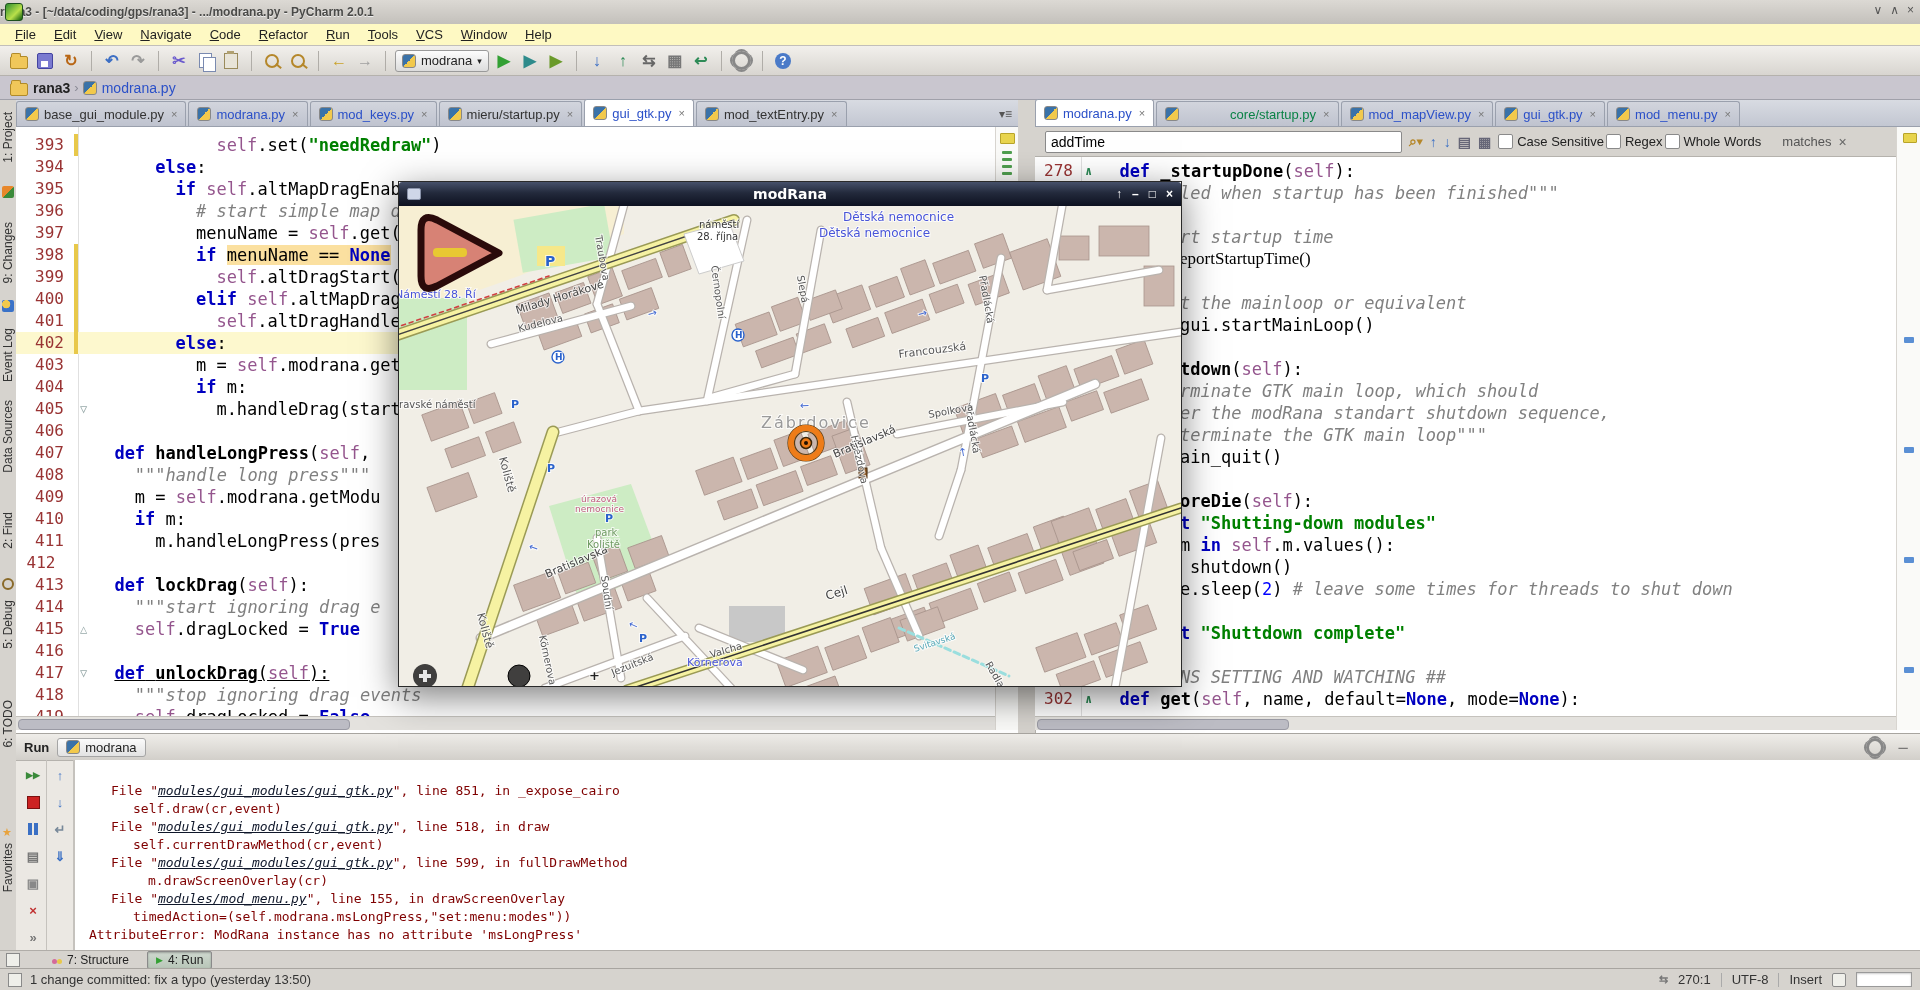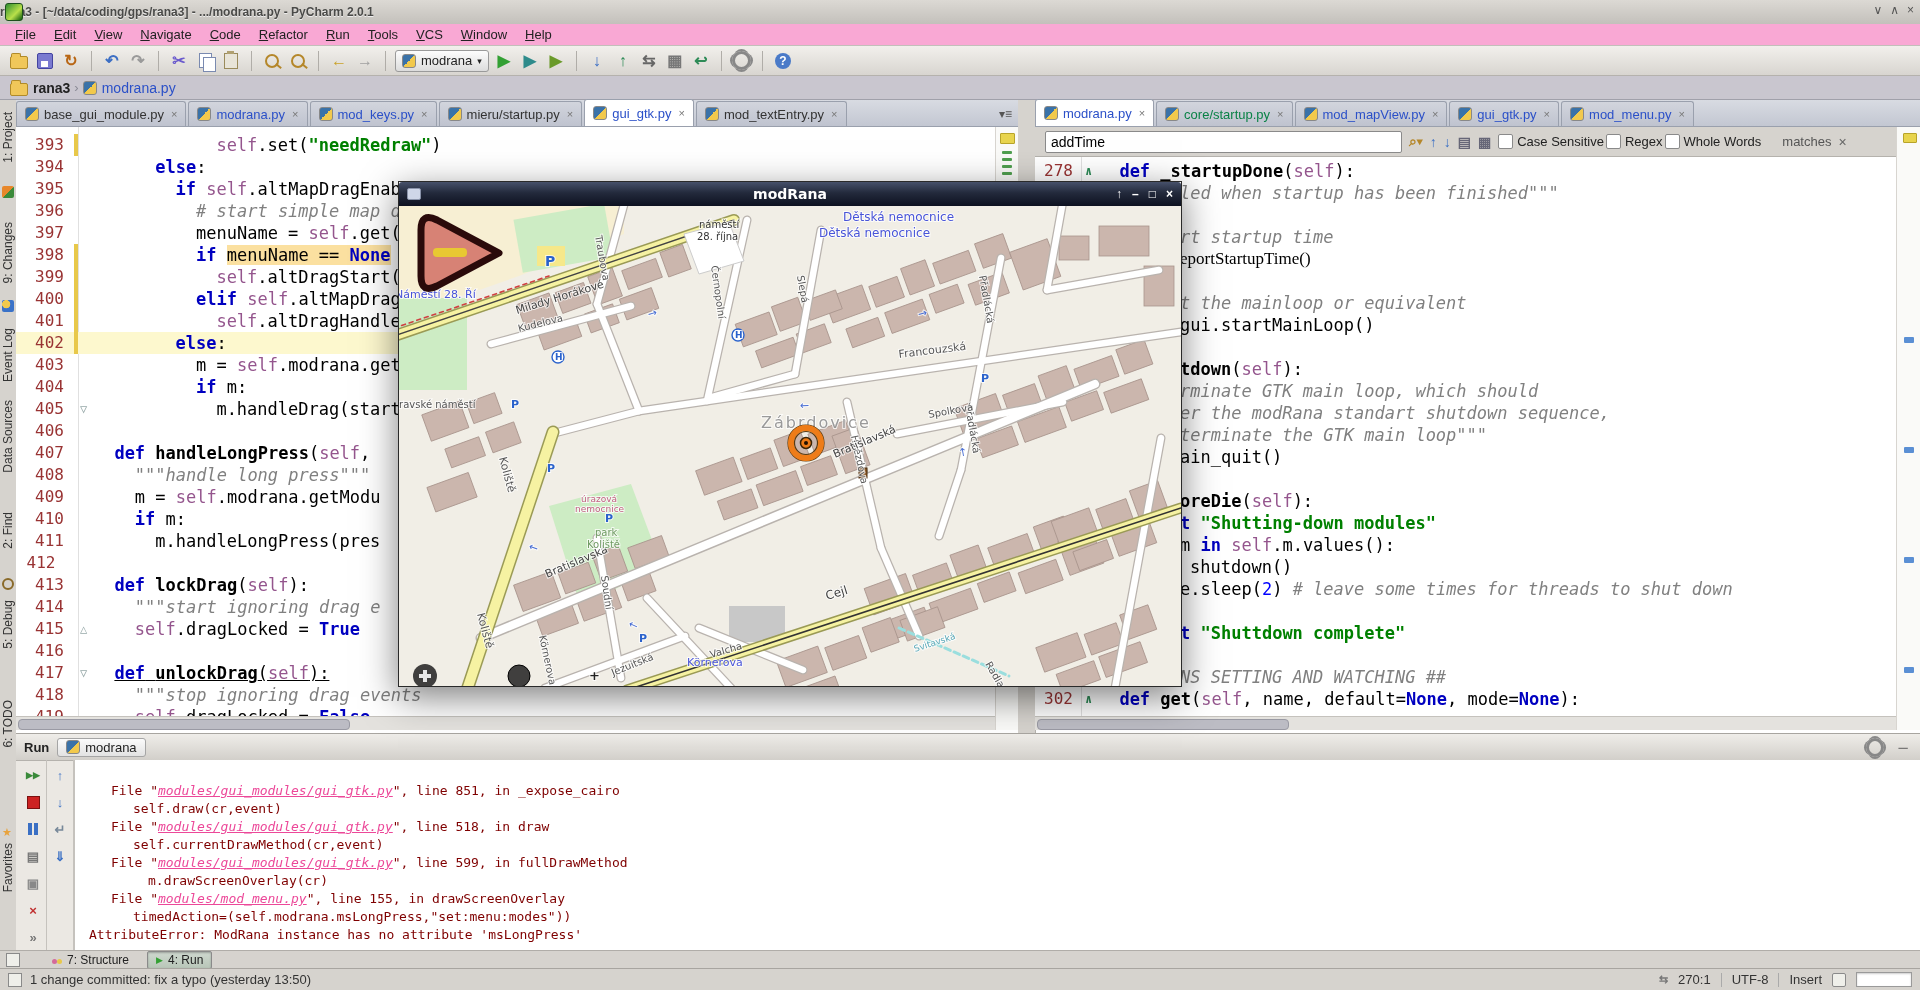--- a/index.html
+++ b/index.html
@@ -4,21 +4,21 @@
 <style>
   html,body{margin:0;padding:0;background:#9a9a9a;font-family:"Liberation Sans",sans-serif;}
   #screen{position:relative;width:1920px;height:990px;overflow:hidden;background:#ece9e4;}
   .abs{position:absolute;}
 
   
   #titlebar{left:0;top:0;width:1920px;height:24px;background:linear-gradient(#dcd9d4,#c3c0bb);border-bottom:1px solid #a8a5a0;display:flex;align-items:center;}
   #titlebar .ttext{position:absolute;left:0;right:0;text-align:left;font-weight:bold;font-size:12px;color:#4a4a48;text-shadow:0 1px 0 #eee;}
   #app-icon{width:16px;height:16px;margin-left:5px;border-radius:3px;background:linear-gradient(135deg,#2f8f2f,#b9e04a 60%,#0a5a0a);border:1px solid #1d501d;z-index:2;}
   #win-controls{position:absolute;right:6px;top:3px;display:flex;gap:8px;color:#555;font-size:12px;z-index:2;}
-  #menubar{left:0;top:24px;width:1920px;height:22px;background:#f9a8d4;border-bottom:1px solid #c2bfba;display:flex;align-items:center;padding-left:6px;box-sizing:border-box;}
+  #menubar{left:0;top:24px;width:1920px;height:22px;background:#fef9c3;border-bottom:1px solid #c2bfba;display:flex;align-items:center;padding-left:6px;box-sizing:border-box;}
   .menu-item{display:inline-block;padding:2px 9px;font-size:13px;color:#222;}
   .menu-item::first-letter{text-decoration:underline;}
   #toolbar{left:0;top:46px;width:1920px;height:30px;background:linear-gradient(#f2f0ec,#d8d5d0);border-bottom:1px solid #b5b2ad;display:flex;align-items:center;padding-left:8px;box-sizing:border-box;gap:4px;}
   .tb-icon{width:22px;height:22px;display:flex;align-items:center;justify-content:center;font-size:16px;font-weight:bold;border-radius:3px;}
   .tb-sep{width:1px;height:20px;background:#b0ada8;margin:0 5px;}
   .css-folder{width:16px;height:11px;background:#f0c75a;border:1px solid #b08a2a;border-radius:2px;position:relative;margin-top:3px;}
   .css-folder::before{content:"";position:absolute;left:0;top:-4px;width:8px;height:3px;background:#f0c75a;border:1px solid #b08a2a;border-bottom:none;border-radius:2px 2px 0 0;}
   .css-save{width:14px;height:14px;background:#7a7ad0;border:1px solid #4444a0;border-radius:2px;position:relative;}
   .css-save::after{content:"";position:absolute;left:3px;bottom:1px;width:7px;height:6px;background:#fff;}
   .css-copy{width:11px;height:13px;background:#fff;border:1px solid #7a8ab0;position:relative;}
@@ -41,21 +41,21 @@
   #left-stripe{left:0;top:100px;width:16px;height:850px;background:#d6d3ce;border-right:1px solid #b5b2ad;}
   .stripe-label{position:absolute;left:1px;writing-mode:vertical-rl;transform:rotate(180deg);font-size:12px;color:#333;white-space:nowrap;}
   .stripe-icon{position:absolute;left:2px;width:12px;height:12px;border-radius:2px;}
 
   
   #main{left:16px;top:100px;width:1904px;height:633px;background:#fff;}
   .tabbar{position:absolute;top:0;height:27px;background:linear-gradient(#d8dbe2,#c3c7d2);border-bottom:1px solid #9aa0ad;display:flex;align-items:flex-end;box-sizing:border-box;}
   .tab{display:flex;align-items:center;gap:5px;height:24px;padding:0 8px;border:1px solid #9aa0ad;border-bottom:none;background:linear-gradient(#d2d5dd,#bfc3cf);margin-right:2px;border-radius:3px 3px 0 0;font-size:13px;color:#333;}
   .tab.active{background:#fff;height:26px;}
   .tab .tlabel.mod{color:#2b50c8;}
-  .tab .tlabel.new{color:#0a8246;}
+  .tab .tlabel.new{color:#0a8246;margin-left:46px;}
   .tab .close{color:#777;font-size:11px;margin-left:2px;}
   .tab-list-btn{margin-left:auto;margin-bottom:5px;margin-right:6px;color:#555;font-size:12px;}
 
   
   .editor{position:absolute;background:#fff;overflow:hidden;font-family:"DejaVu Sans Mono",monospace;font-size:17px;}
   .eline{position:absolute;left:0;right:0;height:22px;line-height:22px;white-space:pre;}
   .eline .lnum{position:absolute;top:0;width:46px;text-align:right;color:#993333;font-size:16px;}
   .eline.cur{background:#fdf8ce;}
   .gutterbg{position:absolute;top:0;bottom:0;left:0;background:#ffffff;border-right:1px solid #e0e0e0;}
   .tk{color:#0000c0;font-weight:bold;}
@@ -95,21 +95,21 @@
   #run-tab{display:flex;align-items:center;gap:5px;background:linear-gradient(#fbfbfb,#e2e2e2);border:1px solid #a5a5a5;border-radius:3px;padding:1px 8px;}
   #run-header .right{margin-left:auto;display:flex;gap:10px;align-items:center;}
   .rt-col{position:absolute;top:26px;bottom:0;display:flex;flex-direction:column;align-items:center;padding-top:6px;gap:9px;}
   #rt-col1{left:4px;width:26px;border-right:1px solid #c5c2bd;}
   #rt-col2{left:31px;width:26px;border-right:1px solid #c5c2bd;}
   .rt-icon{width:18px;height:18px;display:flex;align-items:center;justify-content:center;font-size:13px;font-weight:bold;}
   .css-stop{width:11px;height:11px;background:#cc2222;border:1px solid #7a1010;}
   .css-pause{width:10px;height:12px;border-left:4px solid #3a6fc4;border-right:4px solid #3a6fc4;box-sizing:border-box;}
   #console{position:absolute;left:58px;top:26px;right:0;bottom:0;background:#fff;border-left:1px solid #c5c2bd;font-family:"DejaVu Sans Mono",monospace;font-size:13px;color:#7f0000;overflow:hidden;padding-top:22px;}
   .con-line{height:18px;line-height:18px;white-space:pre;}
-  .con-link{color:#ec4899;font-style:italic;text-decoration:underline;}
+  .con-link{color:#0f172a;font-style:italic;text-decoration:underline;}
 
   
   #bottombar{left:0;top:950px;width:1920px;height:18px;background:#d6d3ce;border-top:1px solid #b0ada8;display:flex;align-items:center;gap:10px;padding-left:6px;box-sizing:border-box;font-size:12px;color:#222;}
   .tw-btn{display:flex;align-items:center;gap:5px;padding:1px 8px;border-radius:2px;}
   .tw-btn.active{border:1px solid #8a8a8a;background:linear-gradient(#cfd8cf,#b8c6b8);box-shadow:inset 0 1px 2px rgba(0,0,0,.25);}
   .dot{width:5px;height:5px;border-radius:50%;display:inline-block;}
   #statusbar{left:0;top:968px;width:1920px;height:22px;background:#d6d3ce;border-top:1px solid #a8a5a0;display:flex;align-items:center;font-size:13px;color:#333;padding:0 8px;box-sizing:border-box;gap:8px;}
   #statusbar .sep{width:1px;height:14px;background:#aaa;}
   #statusbar .right{margin-left:auto;display:flex;align-items:center;gap:10px;}
   .mini-icon{width:12px;height:12px;border:1px solid #8a8a8a;background:#efefea;}

